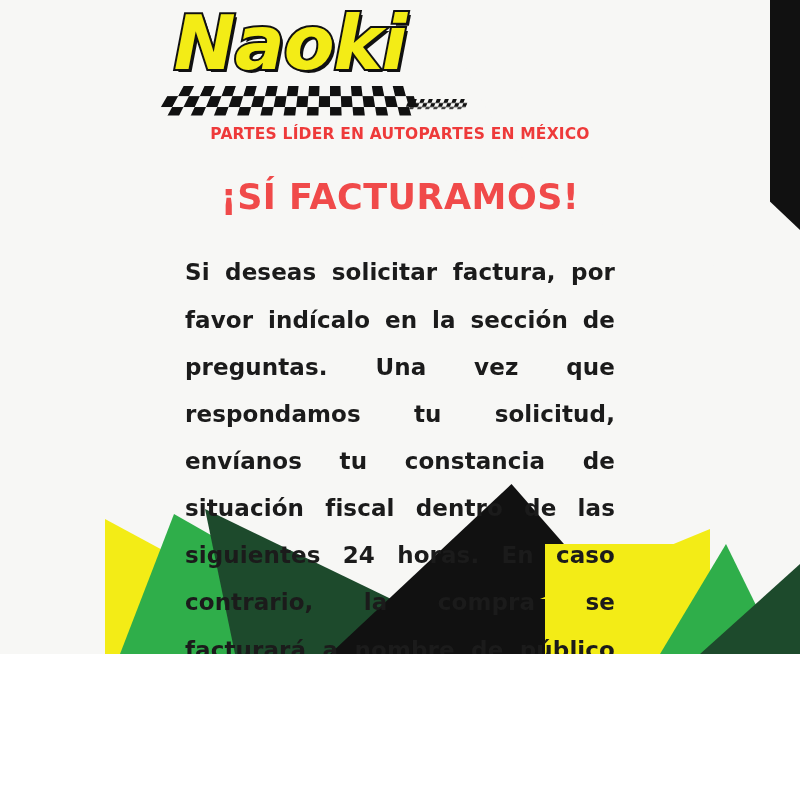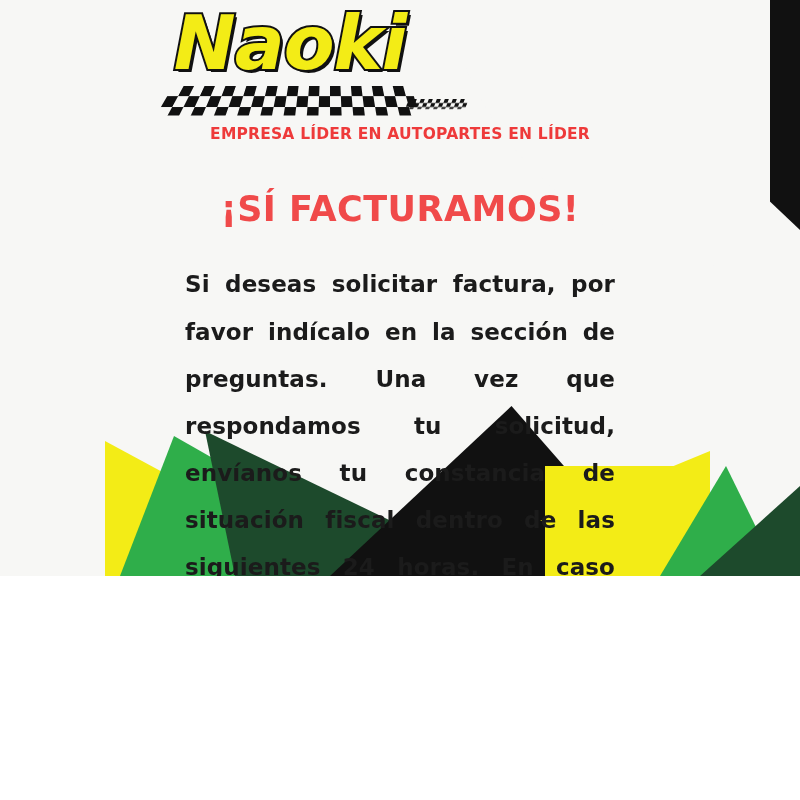--- a/index.html
+++ b/index.html
@@ -6,21 +6,21 @@
     margin: 0;
     padding: 0;
     background: #ffffff;
   }
   body {
     font-family: "Liberation Sans", sans-serif;
   }
   .page {
     position: relative;
     width: 800px;
-    height: 576px;
+    height: 654px;
     background: #f7f7f5;
     overflow: hidden;
   }
 
   
   .tr-black {
     position: absolute;
     top: 0;
     right: 0;
     width: 420px;
@@ -191,21 +191,21 @@
     font-weight: bold;
     color: #ee3a3a;
     letter-spacing: 0.2px;
     margin-top: 10px;
   }
 
   
   .content {
     position: relative;
     z-index: 5;
-    margin-top: 46px;
+    margin-top: 34px;
     text-align: center;
   }
   .headline {
     font-family: "DejaVu Sans", sans-serif;
     font-size: 35px;
     font-weight: bold;
     color: #f04a4a;
     letter-spacing: 0.5px;
     margin: 0 0 32px 0;
   }
@@ -230,21 +230,21 @@
   <div class="tr-yellow"></div>
   <div class="tr-black"></div>
   <div class="tr-white-swoop"></div>
 
   <div class="header">
     <div class="logo-wrap">
       <div class="logo-name">Naoki</div>
       <div class="checker"></div>
       <div class="checker-tail"></div>
     </div>
-    <div class="tagline">EMPRESA LÍDER  EN AUTOPARTES EN LÍDER</div>
+    <div class="tagline">PARTES LÍDER  EN AUTOPARTES EN MÉXICO</div>
   </div>
 
   <div class="content">
     <h1 class="headline">¡SÍ FACTURAMOS!</h1>
     <p class="body-text">Si deseas solicitar factura, por favor indícalo en la sección de preguntas. Una vez que respondamos tu solicitud, envíanos tu constancia de situación fiscal dentro de las siguientes 24 horas. En caso contrario, la compra se facturará a nombre de público en general y no se podrá realizar una refacturación.</p>
   </div>
 
   <div class="bot">
     <div class="b-shape b-yellow-left"></div>
     <div class="b-shape b-green-left"></div>

